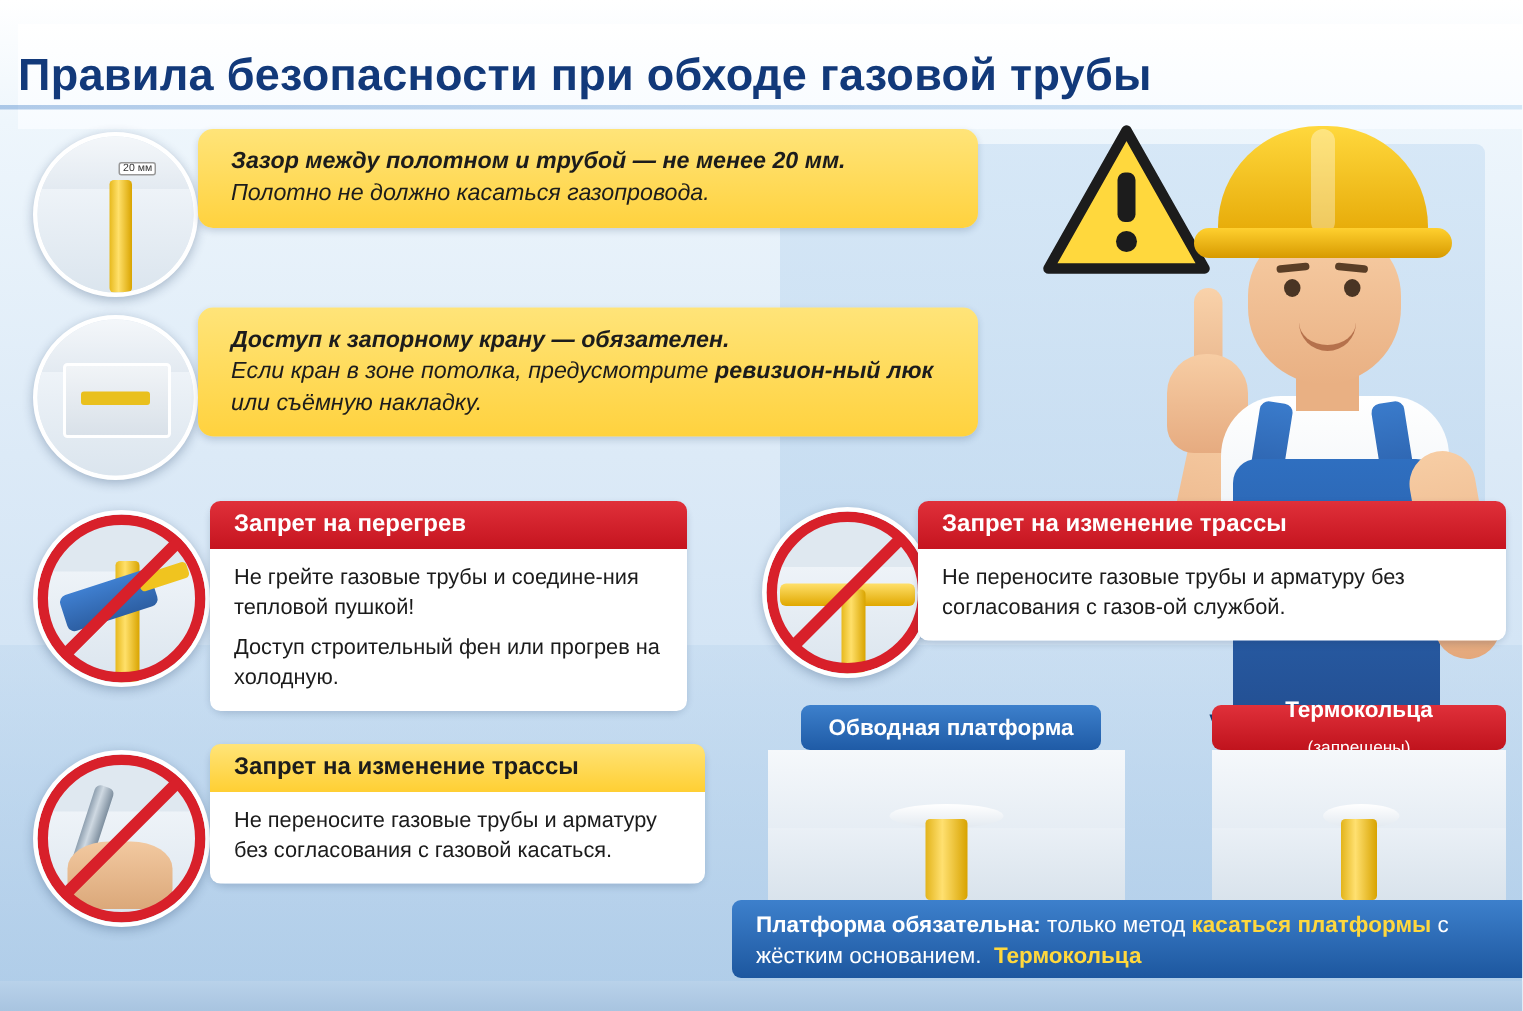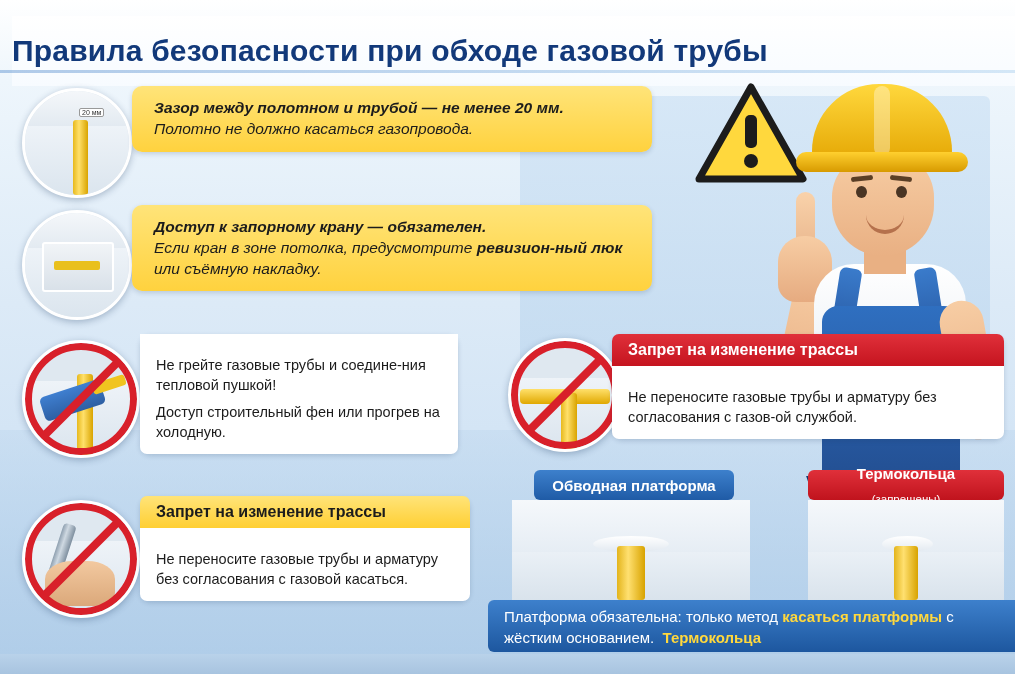--- a/index.html
+++ b/index.html
@@ -138,21 +138,21 @@
   .card-yellow .txt b{font-weight:bold;}
 
   
   .card-head-red{
     background:linear-gradient(180deg,#e0303a,#c5141f);
     color:#fff;font-weight:bold;font-size:16px;
     padding:7px 16px;border-radius:7px 7px 0 0;
   }
   .card-body-white{
     background:#ffffff;
-    padding:22px 16px 12px 16px;
+    padding:10px 16px 12px 16px;
     border-radius:0 0 7px 7px;
     font-size:14.5px;color:#1b1b1b;line-height:1.35;
   }
   .card-body-white p{margin:0 0 8px 0;}
   .card-body-white p:last-child{margin-bottom:0;}
 
   .card-head-yellow{
     background:linear-gradient(180deg,#ffe479,#ffcf33);
     color:#1c1c1c;font-weight:bold;font-size:16px;
     padding:7px 16px;border-radius:7px 7px 0 0;
@@ -262,21 +262,21 @@
   }
 
   
   .banner{
     position:absolute;left:488px;top:600px;width:527px;height:52px;
     background:linear-gradient(180deg,#3d80cc,#1d579f);
     border-radius:6px 0 0 6px;
     padding:7px 16px;box-sizing:border-box;
     color:#ffffff;font-size:15px;line-height:1.38;
   }
-  .banner b{font-weight:normal;}
+  .banner b{font-weight:bold;}
   .banner .hl{color:#ffd83d;font-weight:bold;}
 
   .footer-strip{
     position:absolute;left:0;bottom:0;width:1015px;height:20px;
     background:linear-gradient(180deg,#b9d2ea,#a8c4e0);
   }
 </style>
 </head>
 <body>
 
@@ -351,20 +351,21 @@
   <div class="thumb" style="left:22px;top:340px;width:112px;height:112px;">
     <div class="inner">
       <div class="wall"></div>
       <div class="pipe-v"></div>
       <div class="gun"></div>
       <div class="gun-nozzle"></div>
     </div>
     <div class="no-sign"></div>
   </div>
   <div class="card" style="left:140px;top:334px;width:318px;">
+    <div class="card-head-red">Запрет на перегрев</div>
     <div class="card-body-white">
       <p>Не грейте газовые трубы и соедине-ния тепловой пушкой!</p>
       <p>Доступ строительный фен или прогрев на холодную.</p>
     </div>
   </div>
 
   <div class="thumb" style="left:508px;top:338px;width:108px;height:108px;">
     <div class="inner">
       <div class="wall"></div>
       <div class="pipe-h"></div>

